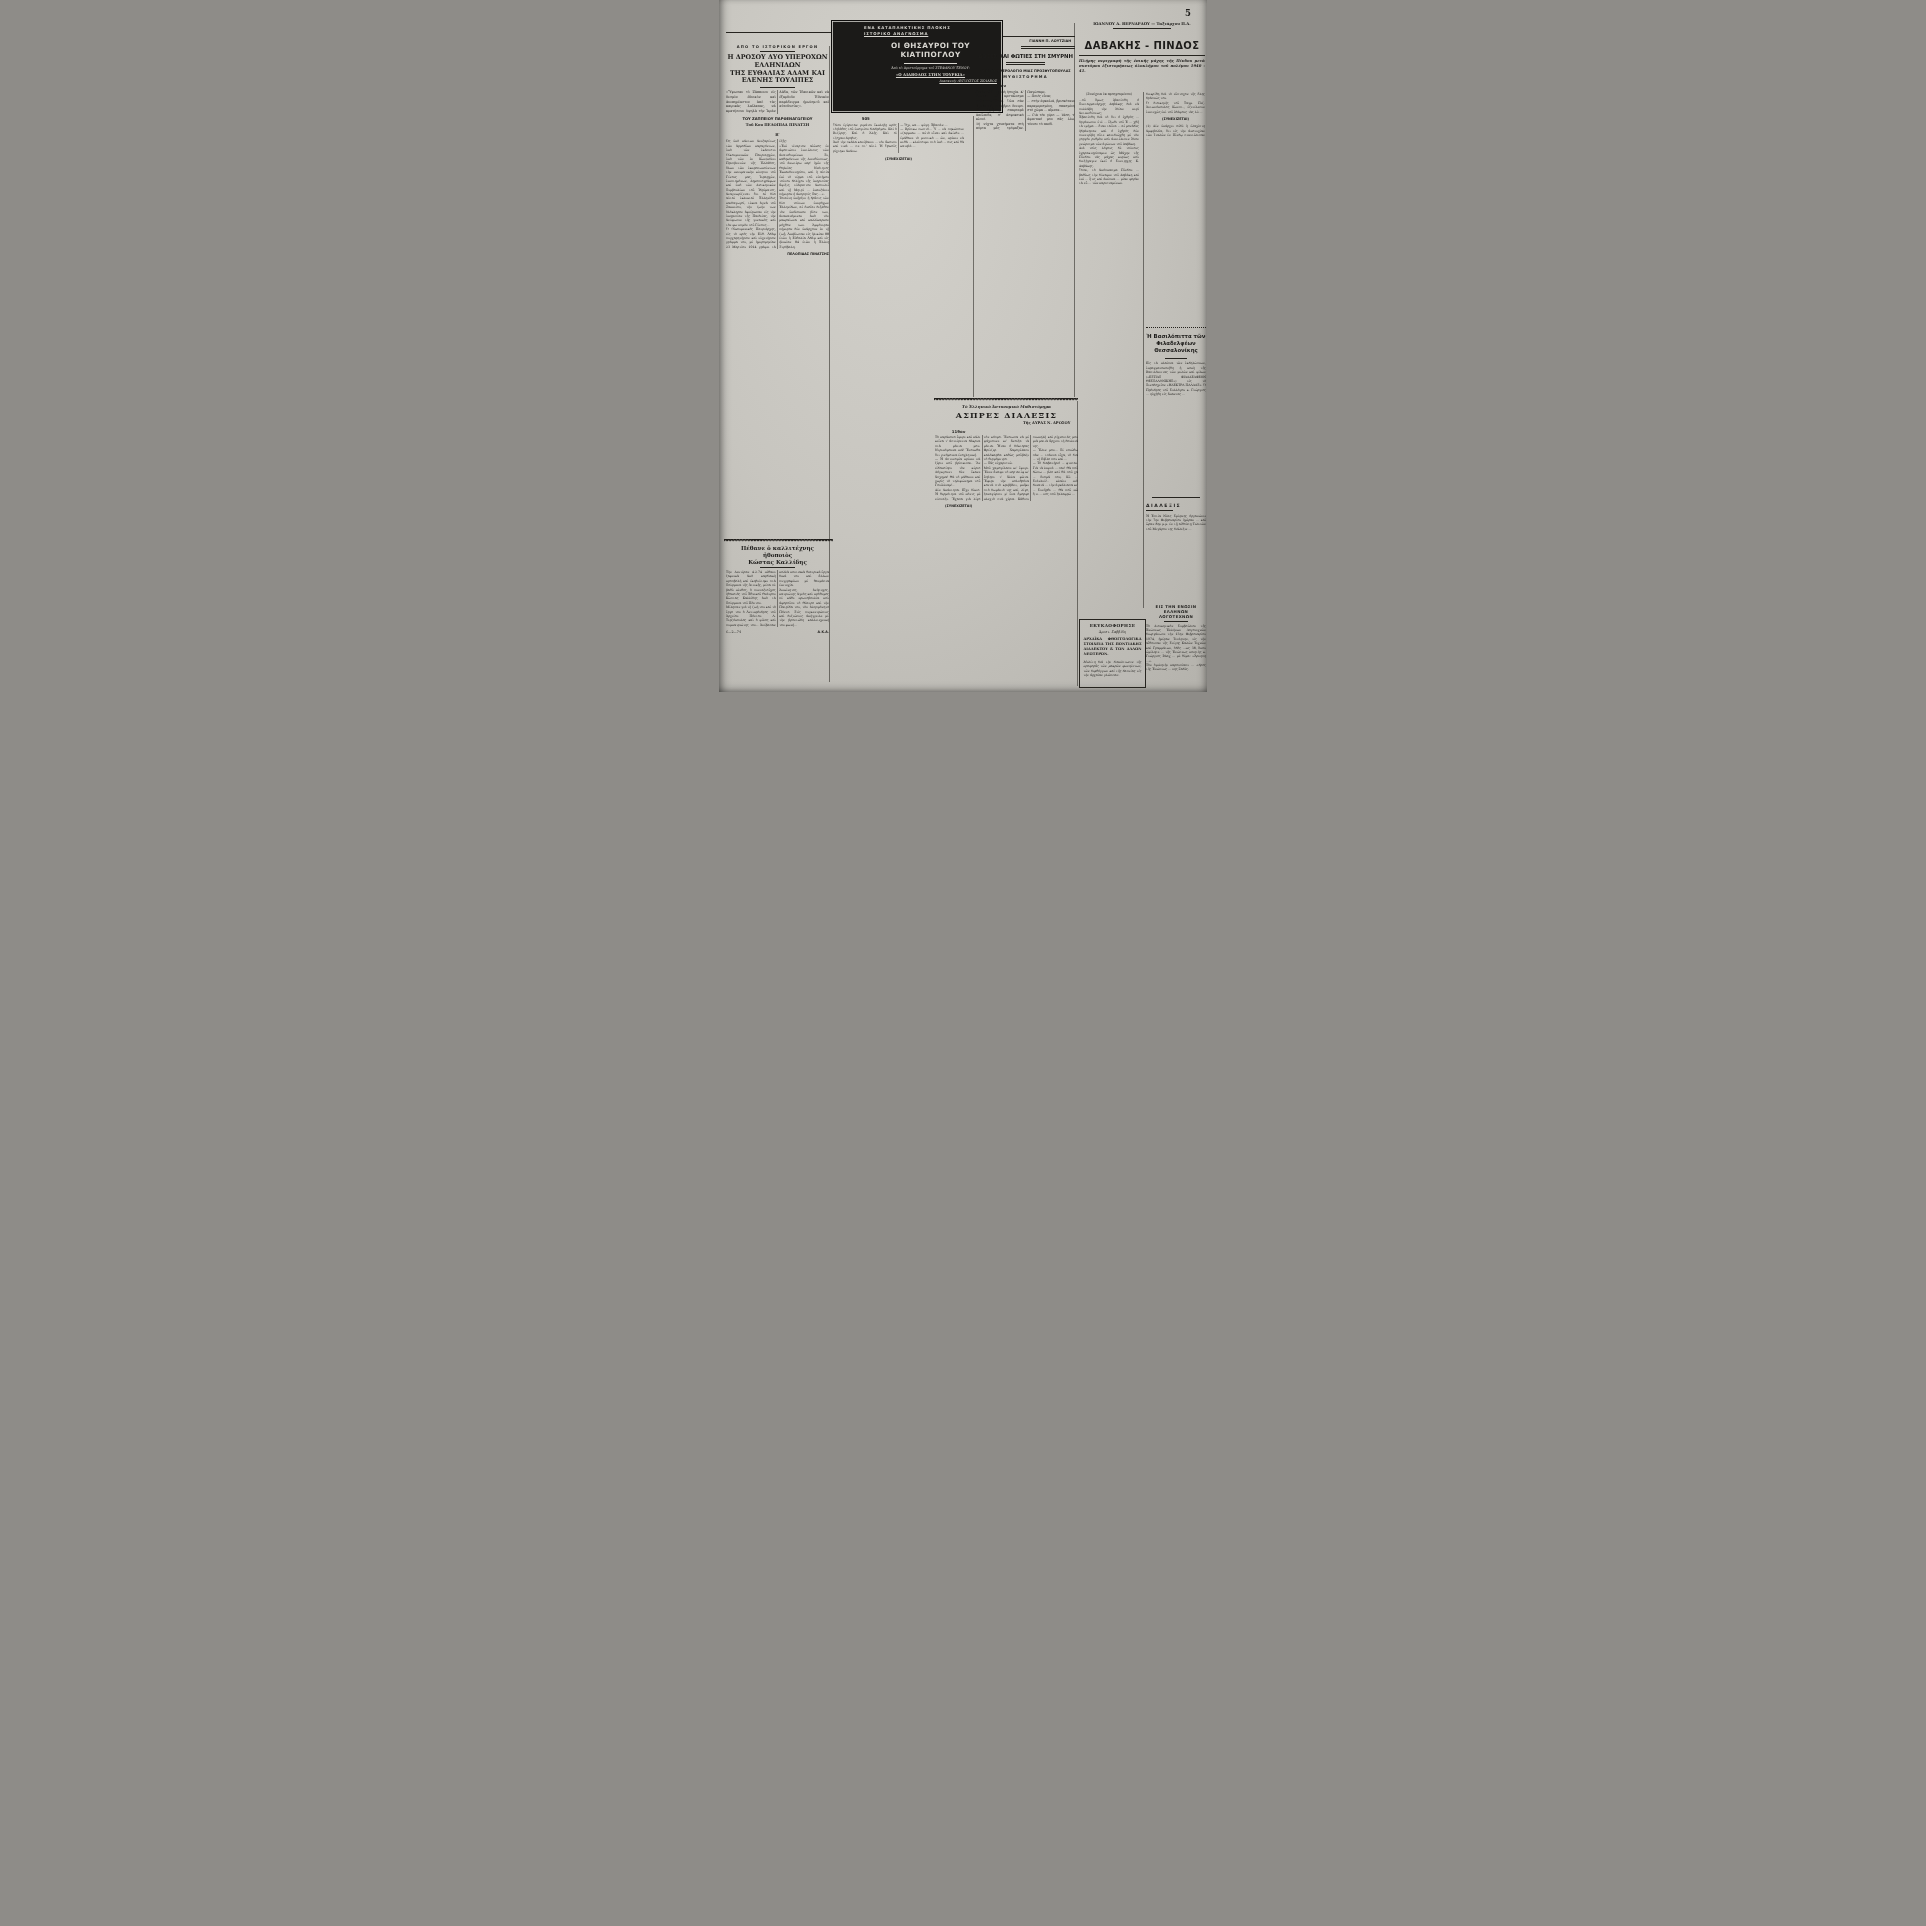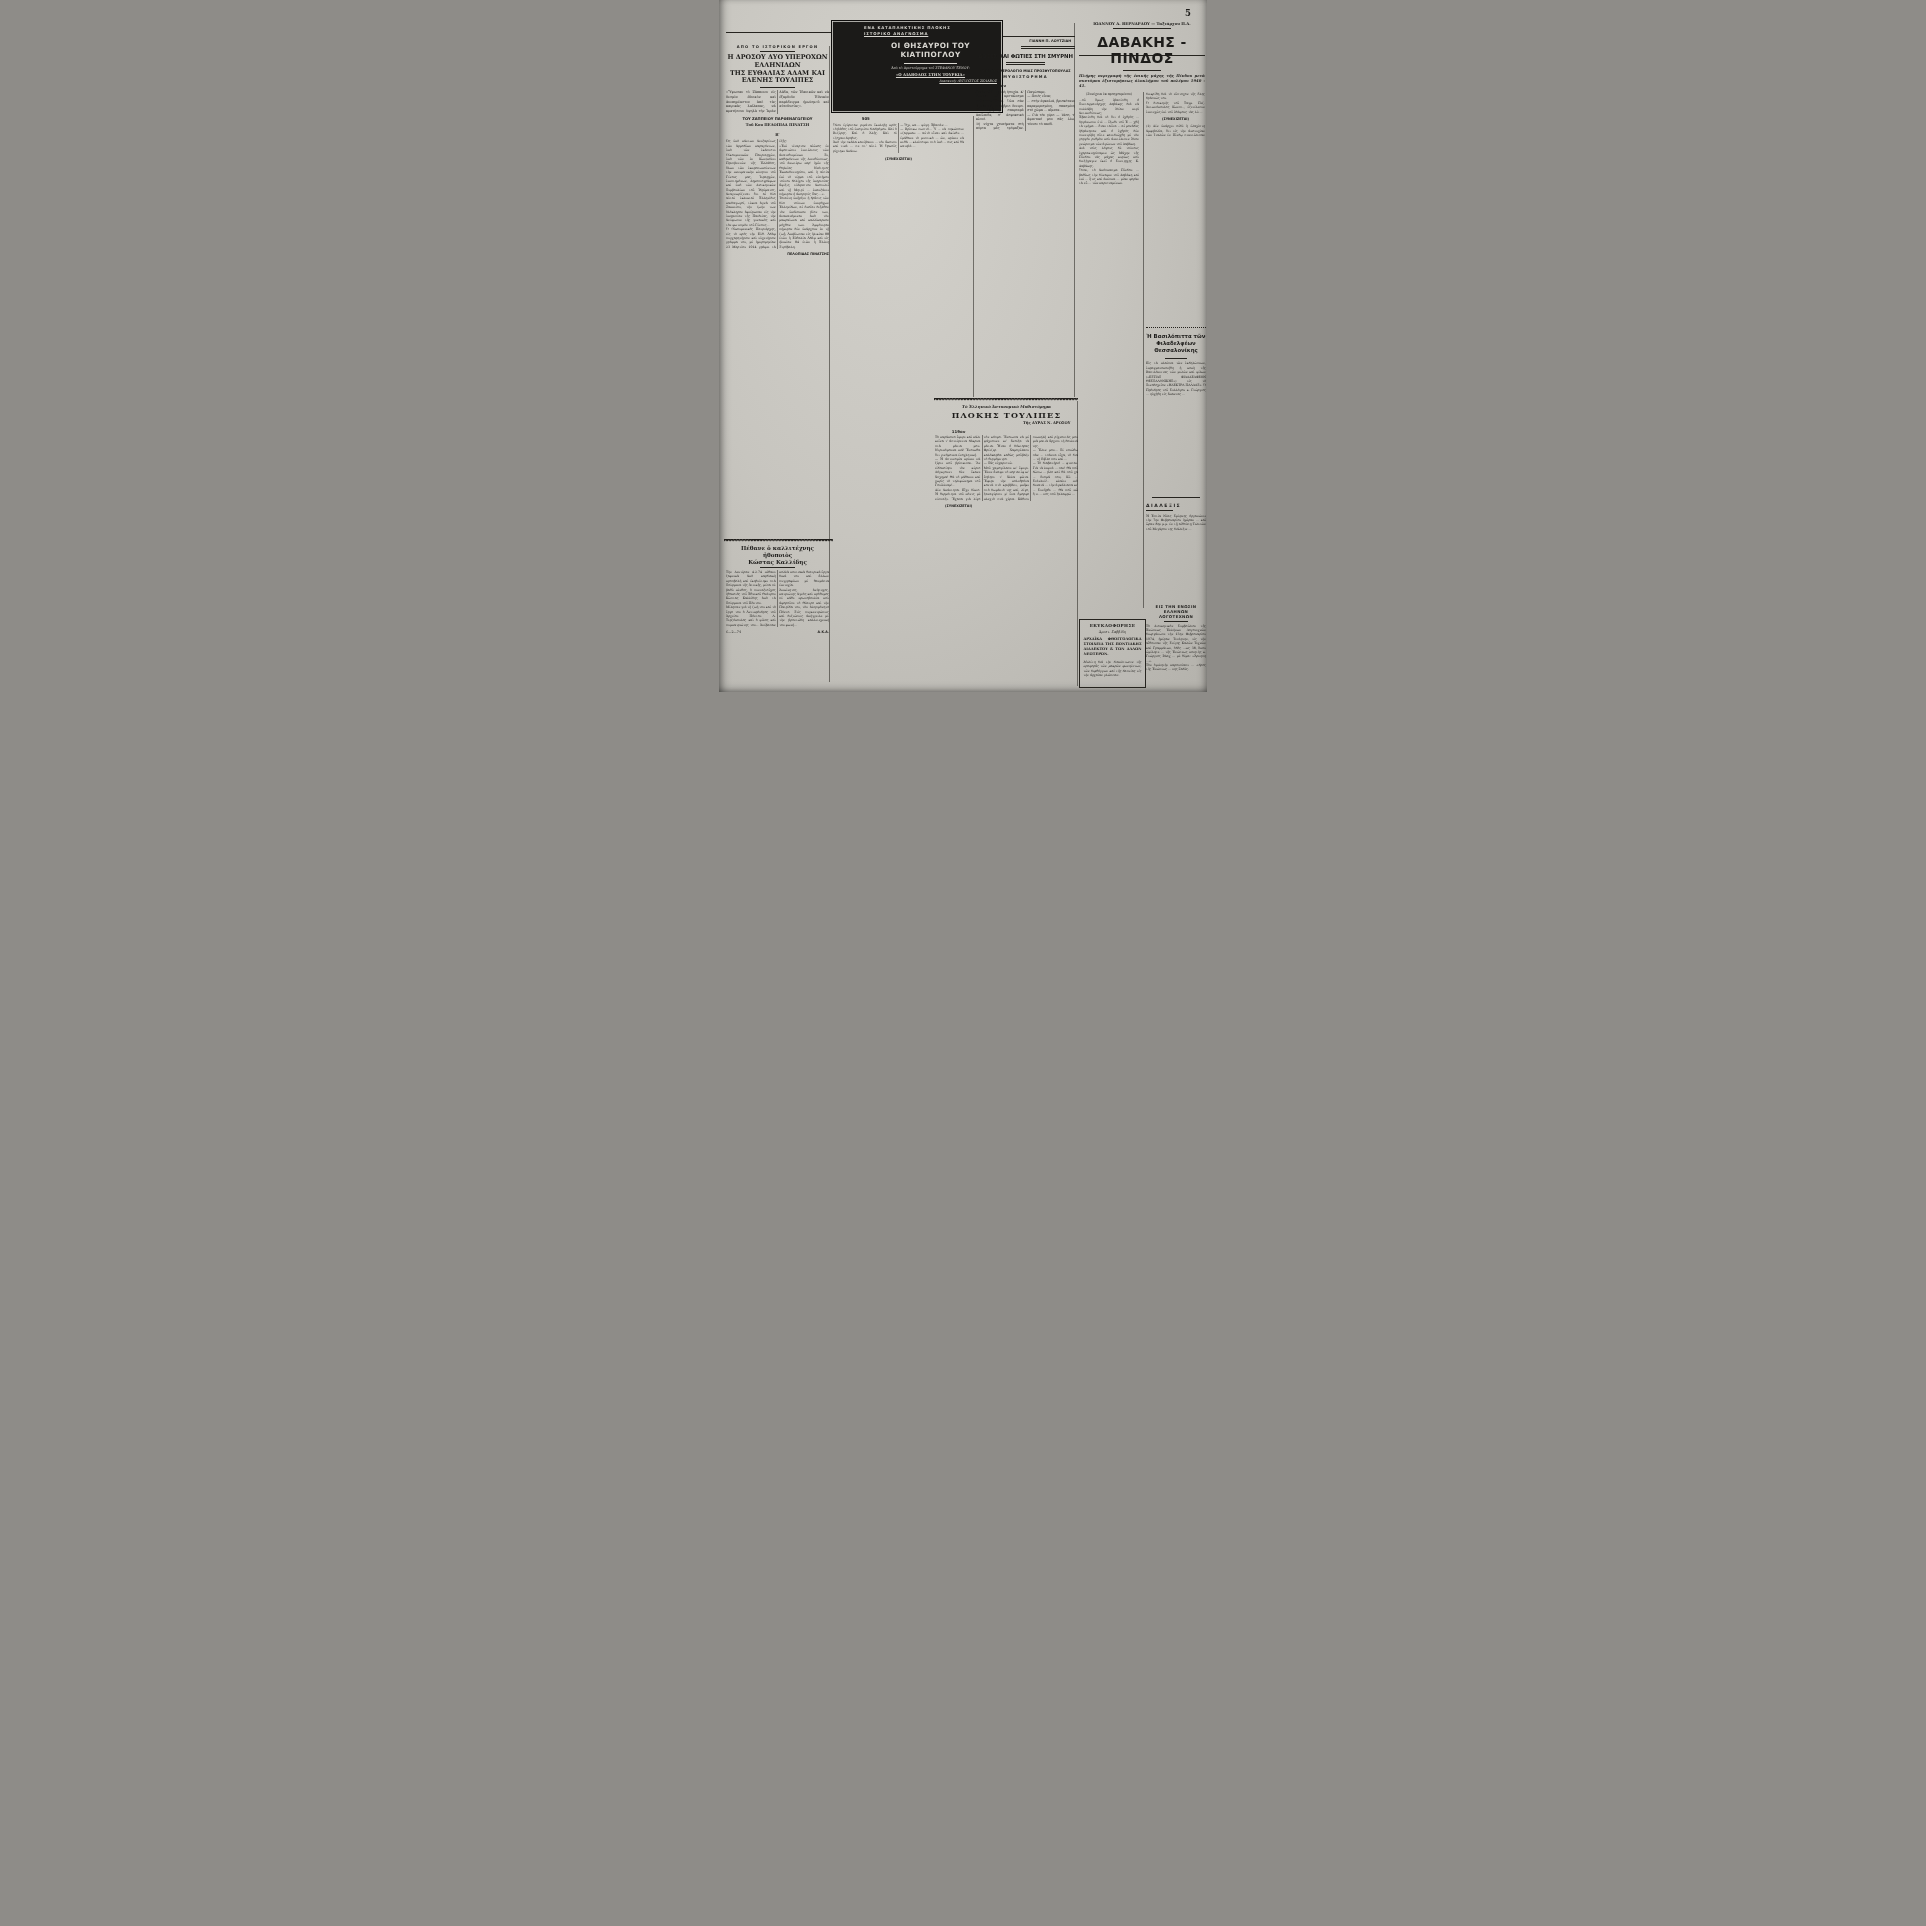--- a/index.html
+++ b/index.html
@@ -107,37 +107,37 @@
     <div class="body-txt cols2" style="margin-top:1.5px;font-size:3.2px;">Ἀκολουθεῖ παγερὴ ἡσυχία. Κ' ὕστερα τὸ κροτάλισμα μυδραλλιοβόλου. Ὅλα σὰν ἐφιαλτικό, μακάβριο ὄνειρο. Ἡ Σμύρνη σπαρταρᾶ ἀπέλπιδα, σ' ἀσφυκτικὸ κλοιό.
 Τὴ νύχτα χτυπήματα στὴ πόρτα μᾶς τρόμαξαν. Παγώσαμε.
 — Ποιός εἶναι;
 ... στὴν ἀγκαλιά, βρισκότανε παραμερισμένη, σπασμένη στὸ χῶμα ... αἵματα...
 — Γιὰ τὸν γέρο — Τάσο, τ' ἀφεντικό μου σᾶς λέω, τόνισε τὸ παιδί.</div>
   </section>
 
   <div class="abs sawtooth" style="left:215px;top:398px;width:144px;"></div>
   <section class="abs" style="left:216px;top:404px;width:143px;">
     <div class="center" style="font-size:3.9px;font-weight:bold;font-style:italic;">Τὸ Ἑλληνικὸ Ἀστυνομικὸ Μυθιστόρημα</div>
-    <div class="h-big" style="font-size:8px;letter-spacing:1.2px;margin-top:1.5px;">ΠΛΟΚΗΣ ΤΟΥΛΙΠΕΣ</div>
+    <div class="h-big" style="font-size:8px;letter-spacing:1.2px;margin-top:1.5px;">ΑΣΠΡΕΣ ΔΙΑΛΕΞΙΣ</div>
     <div class="right" style="font-weight:bold;font-size:3.7px;margin-top:1.2px;padding-right:7.7px;">Τῆς ΑΥΡΑΣ Ν. ΔΡΟΣΟΥ</div>
     <div class="ep" style="width:33%;text-align:center;margin-top:3.1px;">119ον</div>
     <div class="body-txt cols3" style="margin-top:1.5px;">Τὸ παράπονο ἔφερε καὶ πάλι κεῖνα τ' ἀστείρευτα δάκρυα στὰ μάτια μου. Ντρεπόμουνα πιά! Ἔνοιωθα ὅτι γινόμουνα ἐνοχλητική.
 — Ἡ ἀστυνομία πρέπει νὰ ξέρει ποῦ βρίσκεσαι. Ἂν εἰδοποίησε τὸν κύριο Λόγκγουντ δὲν ἔκανε ἄσχημα! Θὰ τὸ μάθαινε καὶ χωρὶς τὸ τηλεφώνημα τοῦ Γουίλλιαμ!..
 Δὲν ἀπάντησα. Εἶχε δίκιο. Ἡ θερμότητα τοῦ πὸντς μὲ νύσταξε. Ἔχασα γιὰ λίγο τὸν κόσμο. Ἔνοιωσα νὰ μὲ ψάχνουνε κι' ἄνοιξα τὰ μάτια. Ἦταν ὁ δόκτορας Φρέιζερ. Χαμογέλασε καλόκαρδα καθὼς μοὔβαζε τὸ θερμόμετρο.
 — Σᾶς εὐχαριστῶ.
 Μοῦ χαμογέλασε κι' ἔφυγε. Ἕλεν ἄναψε τὸ πορτατὶφ κι' ἔσβησε τ' ἄλλα φῶτα. Ἔφερε τὴν πολυθρόνα κοντὰ στὸ κρεββάτι, μπῆκε στὸ δωμάτιό της καί, λίγο, ξαναγύρισε μ' ἕνα ὄμορφο πλεχτὸ στὰ χέρια. Κάθισε σιωπηλὴ καὶ ρίχνοντάς μου μιὰ ματιὰ ἄρχισε τὴ δουλειά της.
 — Ἕλεν μου... Σὲ νοιώθω σὰν ... τσάντα εἶχα, τὸ δια ... τὴ Βίβλο σου καὶ ...
 — Τὸ διαβατήριό ... φτεσαι. Γιὰ τὰ λεφτά ... σαι! Θὰ σοῦ δώσω ... βλο καὶ θὰ σοῦ χα ... ὄνομά σου, Κύ ... Στάνλεϋ!.. κλαίει πιὸ δυνατά ... τὴν ἀγκάλιασα κι' ... Συνῆρθε ... Θὰ σοῦ πῶ ὅ,τι ... νος σοῦ ξαλαφρώ ...</div>
     <div class="center sig" style="margin-top:3.1px;width:33%;">(ΣΥΝΕΧΙΖΕΤΑΙ)</div>
   </section>
 
   <section class="abs" style="left:360px;top:21.6px;width:126px;">
     <div class="h-big" style="font-size:3.9px;">ΙΩΑΝΝΟΥ Α. ΒΕΡΝΑΡΔΟΥ — Ταξιάρχου Π.Δ.</div>
     <div class="mini-rule" style="width:46%;"></div>
-    <div class="h-sans" style="font-size:14px;margin-top:5px;letter-spacing:0.4px;">ΔΑΒΑΚΗΣ - ΠΙΝΔΟΣ</div>
+    <div class="h-sans" style="font-size:10px;margin-top:11px;letter-spacing:0.4px;">ΔΑΒΑΚΗΣ - ΠΙΝΔΟΣ</div>
     <div class="mini-rule" style="width:30%;margin-top:3.5px;"></div>
     <div style="font-weight:bold;font-style:italic;font-size:3.8px;line-height:1.4;margin-top:2.3px;text-align:justify;">Πλήρης περιγραφὴ τῆς ἐπικῆς μάχης τῆς Πίνδου μετὰ συντόμου ἐξιστορήσεως ὁλοκλήρου τοῦ πολέμου 1940 - 41.</div>
   </section>
   <div class="abs" style="left:360px;top:92px;width:60px;">
     <div class="center" style="font-size:3.2px;margin-bottom:1.9px;">(Συνέχεια ἐκ προηγουμένου)</div>
     <div class="body-txt">...οῦ ὅμως ἐβασίσθη ὁ Συνταγματάρχης Δαβάκης διὰ νὰ συλλάβη τὴν ἰδέαν περὶ ἀντεπιθέσεως;
 Ἐβασίσθη διὰ τὸ ὅτι ὁ ἐχθρὸς ... ὀργάνωσιν ἑτέ ... ἔξωθι τοῦ Ἑ ... χθῆ τὰ τμήμα ... ὅταν ταῦτα ... αἱ μονάδες ἠδράνησαν καὶ ὁ ἐχθρὸς δὲν συνετρίβη οὔτε κατεδιώχθη μὲ τὸν γοργὸν ρυθμὸν ποὺ ἀπετέλεσεν ἴδιον γνώρισμα τῶν ἀγώνων τοῦ Δαβάκη.
 Διὰ τοὺς λόγους δὲ τούτους ἐχαρακτηρίσαμεν ὡς Μάχην τῆς Πίνδου τὰς μάχας κυρίως ποὺ διεξήγαγεν ἐκεῖ ὁ Συντ)ρχης Κ. Δαβάκης.
 Ὅσαι, τὸ ἀπόσπασμα Πίνδου ... βαθέως τὴν δύναμιν τοῦ Δαβάκη καὶ ἐπὶ ... ἥτις καὶ ἀπέσπα ... μίαν φορὰν τὰ εὖ ... τῶν παρισταμένων.</div>
   </div>

